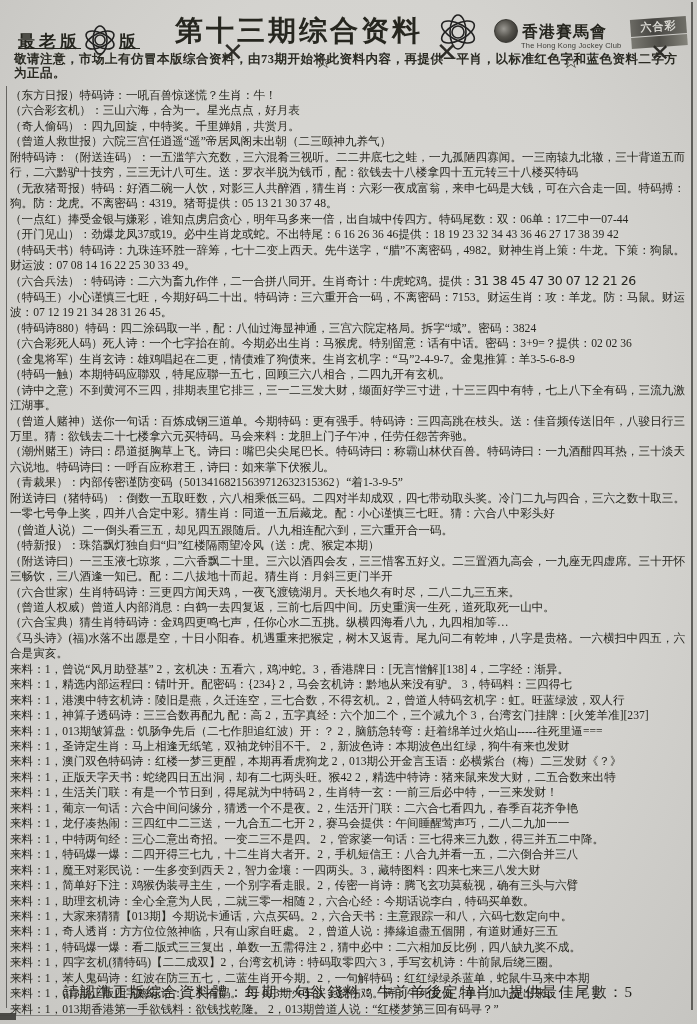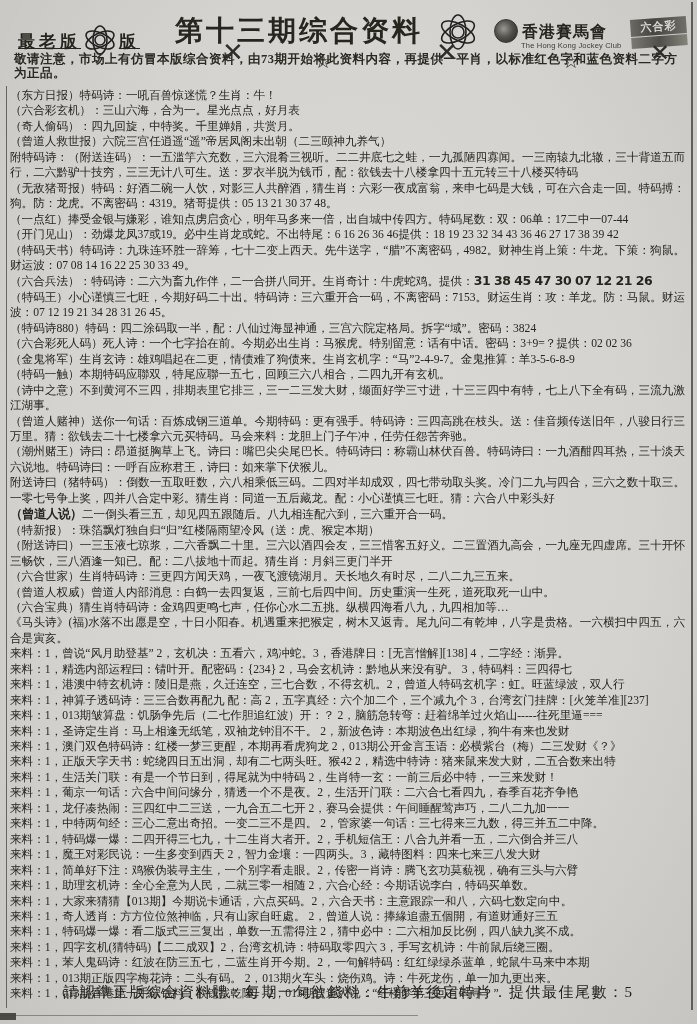--- a/index.html
+++ b/index.html
@@ -42,21 +42,21 @@
 
   
   .notice{position:absolute;top:52px;left:14px;right:8px;font-size:12.5px;font-weight:bold;
           letter-spacing:.5px;line-height:14px;color:#2a2a22;}
   .mark{position:absolute;font-size:20px;color:#2e2d28;font-weight:normal;}
 
   
   .doc-body{position:absolute;top:88px;left:10px;right:12px;font-size:11.6px;line-height:15.45px;
             text-align:justify;}
   .ln{margin:0;}
-  .b{font-weight:700;font-family:"DejaVu Sans","Liberation Sans",sans-serif;
+  .b{font-weight:400;font-family:"DejaVu Sans","Liberation Sans",sans-serif;
      letter-spacing:-.5px;font-size:12.5px;}
 
   
   .footer{position:absolute;left:0;right:0;bottom:22px;text-align:center;
           font-size:15px;font-weight:normal;letter-spacing:1.5px;color:#22221c;
           font-family:"Liberation Serif","DejaVu Serif",serif;}
 </style>
 </head>
 <body>
 
@@ -124,20 +124,21 @@
       <div class="ln"><span>（特码天书）特码诗：九珠连环胜一辞筹，七十二变上西天。先牛送字，“腊”不离密码，4982。财神生肖上策：牛龙。下策：狗鼠。财运波：07 08 14 16 22 25 30 33 49。</span></div>
       <div class="ln"><span>（六合兵法）：特码诗：二六为畜九作伴，二一合拼八同开。生肖奇计：牛虎蛇鸡。提供：</span><span class="b">31 38 45 47 30 07 12 21 26</span></div>
       <div class="ln"><span>（特码王）小心谨慎三七旺，今期好码二十出。特码诗：三六重开合一码，不离密码：7153。财运生肖：攻：羊龙。防：马鼠。财运波：07 12 19 21 34 28 31 26 45。</span></div>
       <div class="ln"><span>（特码诗880）特码：四二涂码取一半，配：八仙过海显神通，三宫六院定格局。拆字“域”。密码：3824</span></div>
       <div class="ln"><span>（六合彩死人码）死人诗：一个七字抬在前。今期必出生肖：马猴虎。特别留意：话有中话。密码：3+9=？提供：02 02 36</span></div>
       <div class="ln"><span>（金鬼将军）生肖玄诗：雄鸡唱起在二更，情债难了狗债来。生肖玄机字：“马”2-4-9-7。金鬼推算：羊3-5-6-8-9</span></div>
       <div class="ln"><span>（特码一触）本期特码应聯双，特尾应聯一五七，回顾三六八相合，二四九开有玄机。</span></div>
       <div class="ln"><span>（诗中之意）不到黄河不三四，排期表里它排三，三一二三发大财，缬面好学三寸进，十三三四中有特，七上八下全有码，三流九激江湖事。</span></div>
       <div class="ln"><span>（曾道人赌神）送你一句话：百炼成钢三道单。今期特码：更有强手。特码诗：三四高跳在枝头。送：佳音频传送旧年，八骏日行三万里。猜：欲钱去二十七楼拿六元买特码。马会来料：龙胆上门子午冲，任劳任怨苦奔驰。</span></div>
       <div class="ln"><span>（潮州赌王）诗曰：昂道挺胸草上飞。诗曰：嘴巴尖尖尾巴长。特码诗曰：称霸山林伏百兽。特码诗曰：一九酒酣四耳热，三十淡天六说地。特码诗曰：一呼百应称君王，诗曰：如来掌下伏猴儿。</span></div>
+      <div class="ln"><span>（青裁果）：内部传密谨防变码（50134168215639712632315362）“着1-3-9-5”</span></div>
       <div class="ln"><span>附送诗曰（猪特码）：倒数一五取旺数，六八相乘低三码。二四对半却成双，四七带动取头奖。冷门二九与四合，三六之数十取三。一零七号争上奖，四并八合定中彩。猜生肖：同道一五后藏龙。配：小心谨慎三七旺。猜：六合八中彩头好</span></div>
       <div class="ln"><span class="b">（曾道人说）</span><span>二一倒头看三五，却见四五跟随后。八九相连配六到，三六重开合一码。</span></div>
       <div class="ln"><span>（特新报）：珠箔飘灯独自归“归”红楼隔雨望冷风（送：虎、猴定本期）</span></div>
       <div class="ln"><span>（附送诗曰）一三玉液七琼浆，二六香飘二十里。三六以酒四会友，三三惜客五好义。二三置酒九高会，一九座无四虚席。三十开怀三畅饮，三八酒逢一知已。配：二八拔地十而起。猜生肖：月斜三更门半开</span></div>
       <div class="ln"><span>（六合世家）生肖特码诗：三更四方闻天鸡，一夜飞渡镜湖月。天长地久有时尽，二八二九三五来。</span></div>
       <div class="ln"><span>（曾道人权威）曾道人内部消息：白鹤一去四复返，三前七后四中间。历史重演一生死，道死取死一山中。</span></div>
       <div class="ln"><span>（六合宝典）猜生肖特码诗：金鸡四更鸣七声，任你心水二五挑。纵横四海看八九，九四相加等…</span></div>
       <div class="ln"><span>《马头诗》(福)水落不出愿是空，十日小阳春。机遇重来把猴定，树木又返青。尾九问二有乾坤，八字是贵格。一六横扫中四五，六合是寅亥。</span></div>
       <div class="ln"><span>来料：1，曾说“风月助登基” 2，玄机决：五看六，鸡冲蛇。3，香港牌日：[无言憎解][138] 4，二字经：渐异。</span></div>
       <div class="ln"><span>来料：1，精选内部运程曰：锖叶开。配密码：{234} 2，马会玄机诗：黔地从来没有驴。 3，特码料：三四得七</span></div>

